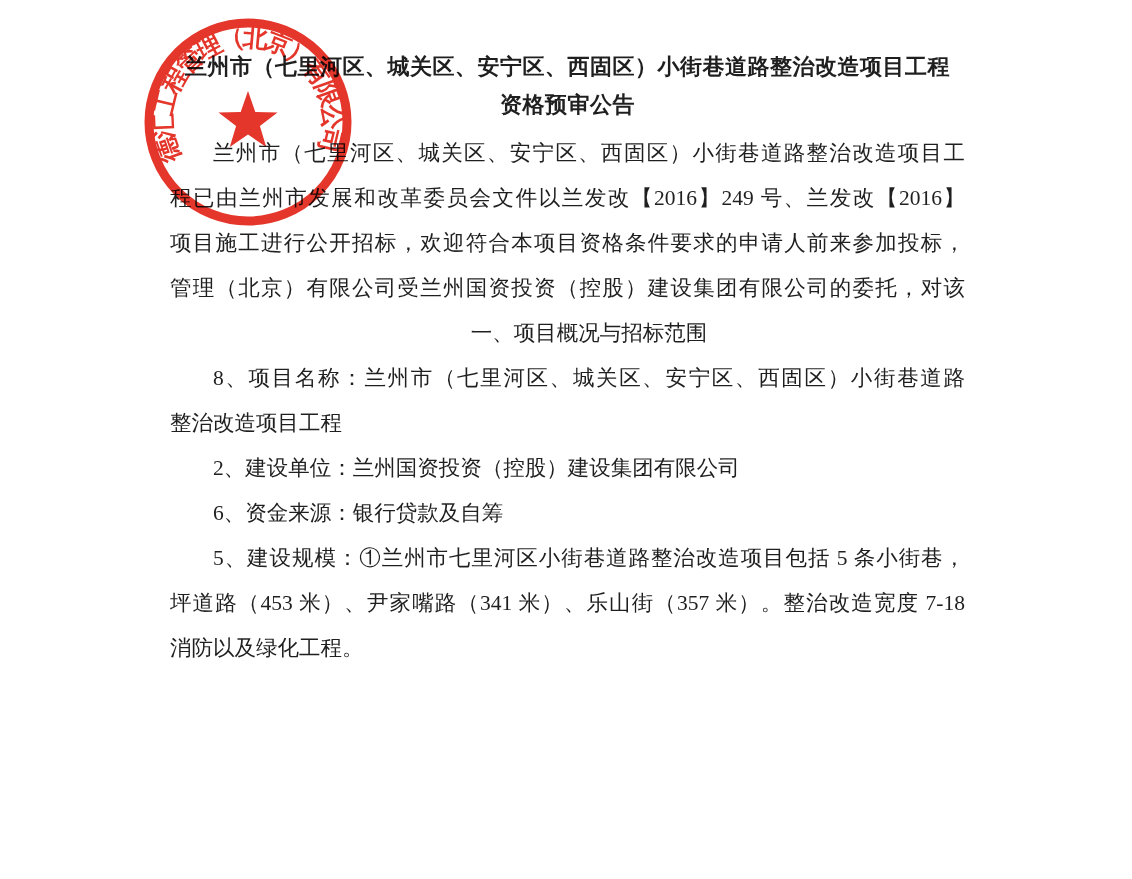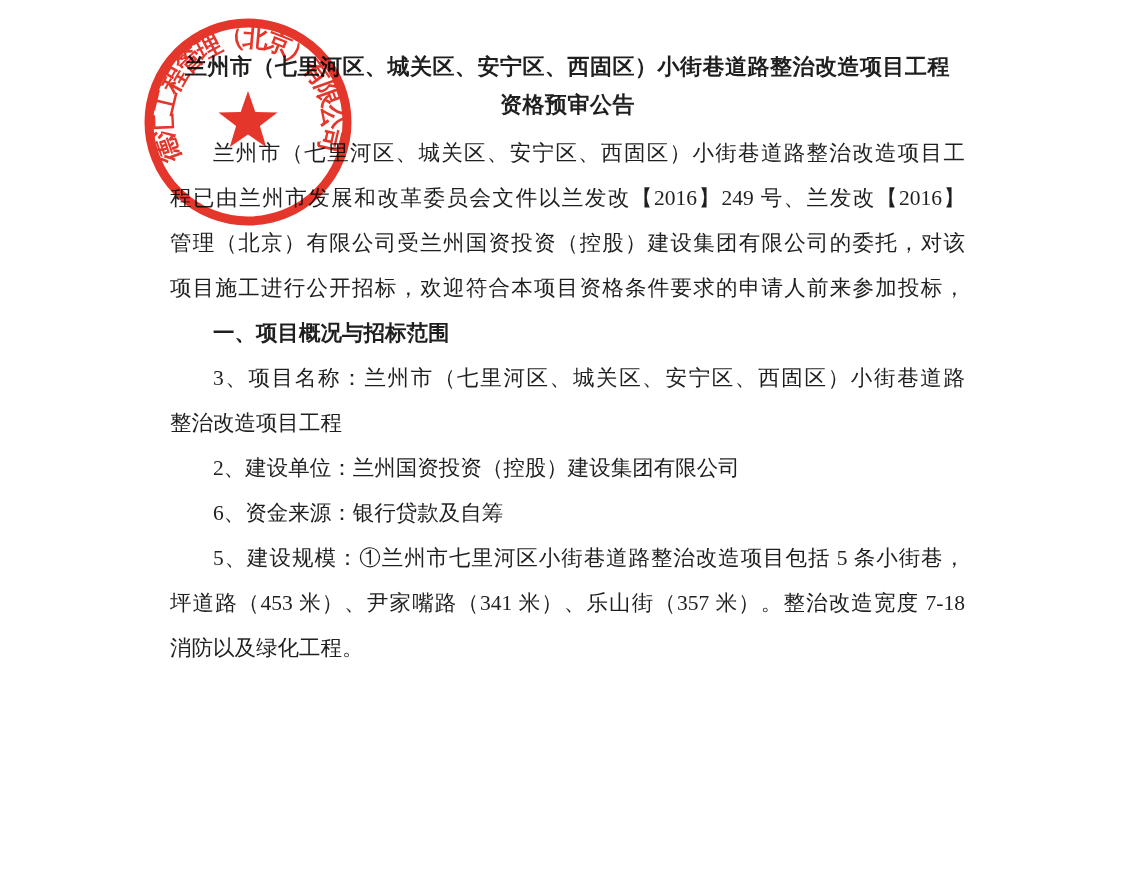--- a/index.html
+++ b/index.html
@@ -40,21 +40,22 @@
     white-space: normal;
   }
   .line.first {
     text-indent: 2em;
   }
   .line.fill {
     text-align: justify;
     text-align-last: justify;
   }
   .line.heading {
-    font-weight: 700;
+    font-weight: 400;
+    text-align: center;
   }
   .stamp {
     position: absolute;
     left: 128px;
     top: 2px;
     width: 240px;
     height: 240px;
     mix-blend-mode: multiply;
     opacity: 0.93;
   }
@@ -69,24 +70,24 @@
 <div class="page">
 
   <div class="doc">
     <div class="title-block">
         <div class="title-line">兰州市（七里河区、城关区、安宁区、西固区）小街巷道路整治改造项目工程</div>
         <div class="title-line">资格预审公告</div>
       </div>
     <div>
         <div class="line first fill">兰州市（七里河区、城关区、安宁区、西固区）小街巷道路整治改造项目工</div>
         <div class="line fill">程已由兰州市发展和改革委员会文件以兰发改【2016】249 号、兰发改【2016】</div>
+        <div class="line fill">项目施工进行公开招标，欢迎符合本项目资格条件要求的申请人前来参加投标，</div>
         <div class="line fill">管理（北京）有限公司受兰州国资投资（控股）建设集团有限公司的委托，对该</div>
-        <div class="line fill">项目施工进行公开招标，欢迎符合本项目资格条件要求的申请人前来参加投标，</div>
         <div class="line heading first">一、项目概况与招标范围</div>
-        <div class="line first fill">3、项目名称：兰州市（七里河区、城关区、安宁区、西固区）小街巷道路</div>
+        <div class="line first fill">8、项目名称：兰州市（七里河区、城关区、安宁区、西固区）小街巷道路</div>
         <div class="line">整治改造项目工程</div>
         <div class="line first">2、建设单位：兰州国资投资（控股）建设集团有限公司</div>
         <div class="line first">6、资金来源：银行贷款及自筹</div>
         <div class="line first fill">5、建设规模：①兰州市七里河区小街巷道路整治改造项目包括 5 条小街巷，</div>
         <div class="line fill">坪道路（453 米）、尹家嘴路（341 米）、乐山街（357 米）。整治改造宽度 7-18</div>
         <div class="line">消防以及绿化工程。</div>
       </div>
   </div>
 
   <svg class="stamp" viewBox="0 0 240 240" width="240" height="240" xmlns="http://www.w3.org/2000/svg">

